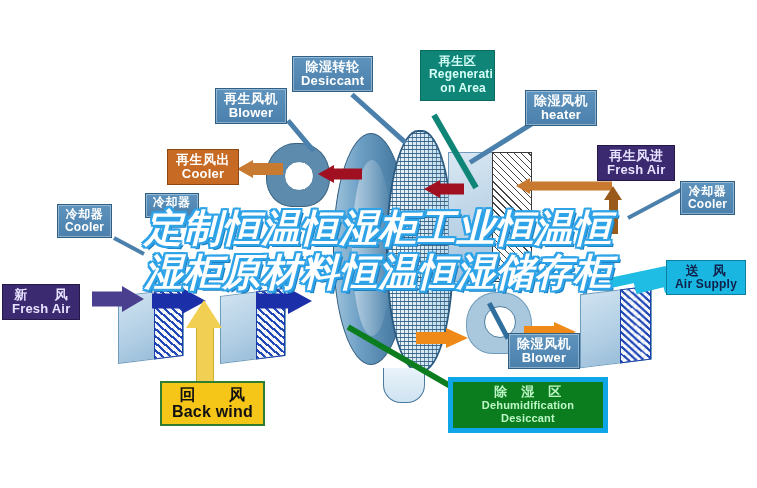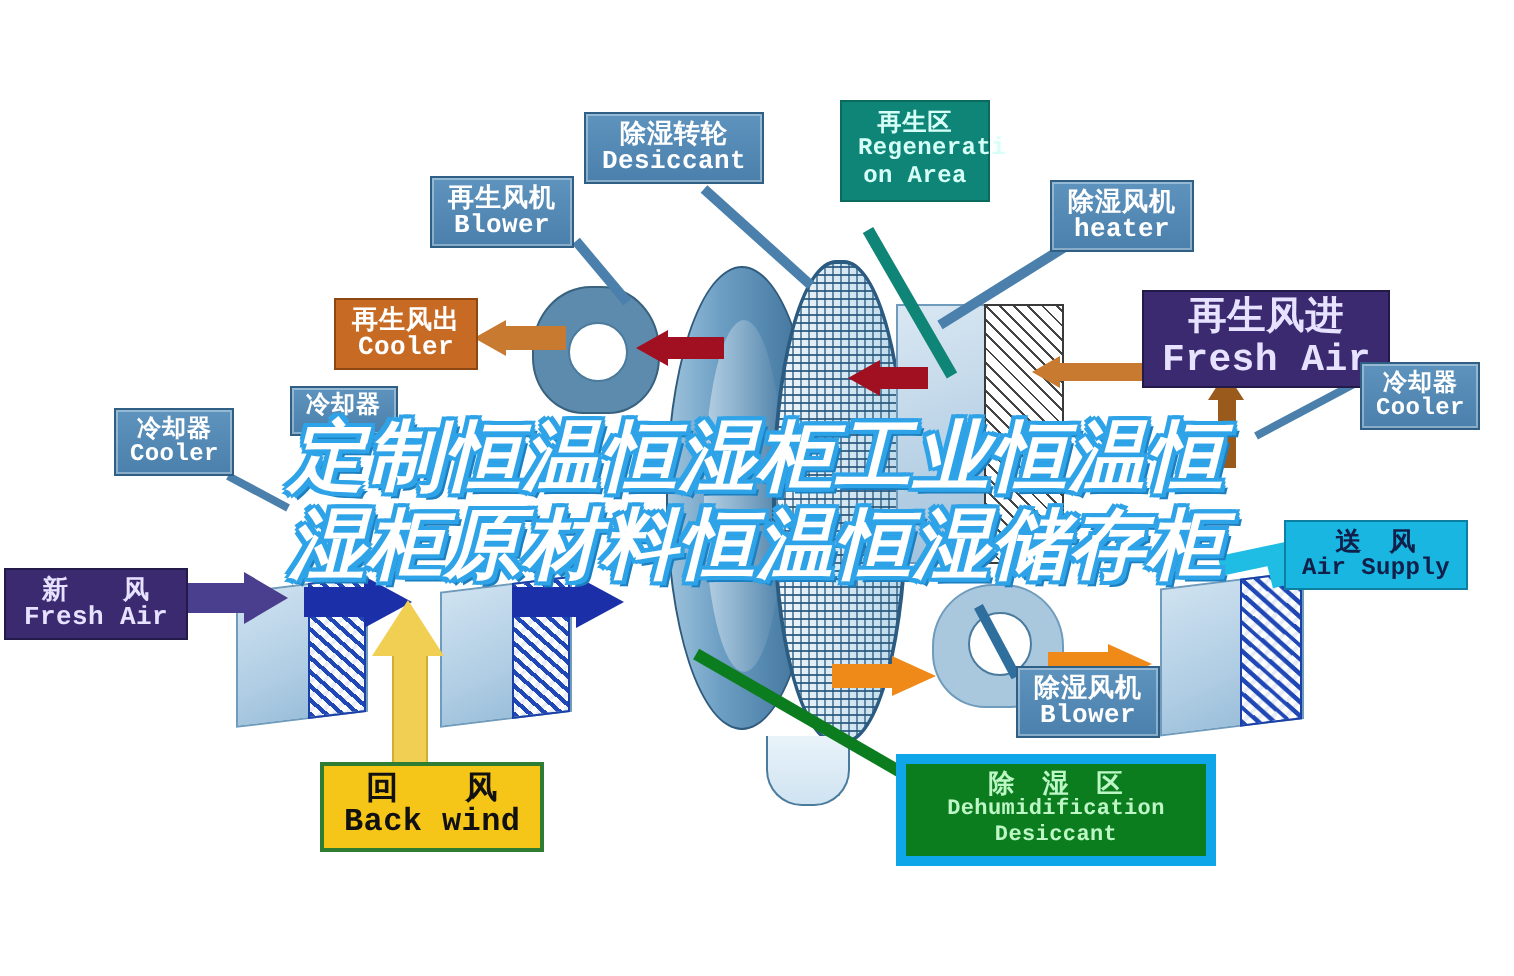--- a/index.html
+++ b/index.html
@@ -4,21 +4,21 @@
 <style>
   html,body{margin:0;padding:0;background:#ffffff;}
   body{width:757px;height:488px;overflow:hidden;
        font-family:"Liberation Sans","DejaVu Sans",sans-serif;}
   #stage{position:relative;width:757px;height:488px;background:#fff;overflow:hidden;padding-left:24px;}
 
   
   .lbl{position:absolute;box-sizing:border-box;text-align:center;
        line-height:1.08;white-space:nowrap;z-index:40;}
   .lbl .cn{display:block;font-weight:bold;letter-spacing:.5px;}
-  .lbl .en{display:block;font-family:Liberation Mono, monospace;
+  .lbl .en{display:block;font-family:Liberation Sans, sans-serif;
            font-weight:bold;letter-spacing:.2px;}
 
   
   .lbl-blue{background:linear-gradient(180deg,#5d93bd 0%,#4a80ab 100%);
             border:1px solid #2f5f85;color:#ffffff;
             box-shadow:0 0 0 1px rgba(255,255,255,.35) inset;}
   .lbl-teal{background:#0f8577;border:1px solid #0b6a5e;color:#d6fff8;}
   .lbl-purple{background:#3b2a70;border:1px solid #241a4a;color:#e7e2ff;}
   .lbl-orange{background:#c76a23;border:1px solid #8d4713;color:#ffffff;}
   .lbl-yellow{background:#f5c518;border:2px solid #2f7d32;color:#111111;}
@@ -206,29 +206,29 @@
     <span class="en">Desiccant</span>
   </div>
 
   <div class="lbl lbl-blue" style="left:215px;top:88px;padding:3px 8px;font-size:13px;">
     <span class="cn">再生风机</span>
     <span class="en">Blower</span>
   </div>
 
   <div class="lbl lbl-teal" style="left:420px;top:50px;padding:4px 8px;font-size:12px;width:75px;white-space:normal;">
     <span class="cn">再生区</span>
-    <span class="en" style="line-height:1.15;">Regenerati on Area</span>
+    <span class="en" style="line-height:1.15;text-align:right;">Regenerati on Area</span>
   </div>
 
   <div class="lbl lbl-blue" style="left:525px;top:90px;padding:3px 8px;font-size:13px;">
     <span class="cn">除湿风机</span>
     <span class="en">heater</span>
   </div>
 
-  <div class="lbl lbl-purple" style="left:571px;top:145px;padding:3px 9px;font-size:19px;">
+  <div class="lbl lbl-purple" style="left:597px;top:145px;padding:3px 9px;font-size:13px;">
     <span class="cn">再生风进</span>
     <span class="en">Fresh Air</span>
   </div>
 
   <div class="lbl lbl-blue" style="left:680px;top:181px;padding:3px 7px;font-size:12px;">
     <span class="cn">冷却器</span>
     <span class="en">Cooler</span>
   </div>
 
   <div class="lbl lbl-orange" style="left:167px;top:149px;padding:3px 8px;font-size:13px;">
@@ -258,21 +258,21 @@
   <div class="lbl lbl-blue" style="left:508px;top:333px;padding:3px 8px;font-size:13px;">
     <span class="cn">除湿风机</span>
     <span class="en">Blower</span>
   </div>
 
   <div class="lbl lbl-green" style="left:448px;top:377px;padding:3px 10px;font-size:13px;">
     <span class="cn">除　湿　区</span>
     <span class="en" style="font-size:11px;white-space:normal;line-height:1.2;width:130px;">Dehumidification Desiccant</span>
   </div>
 
-  <div class="lbl lbl-cyan" style="left:642px;top:260px;padding:3px 8px;font-size:13px;">
+  <div class="lbl lbl-cyan" style="left:666px;top:260px;padding:3px 8px;font-size:13px;">
     <span class="cn">送　风</span>
     <span class="en" style="font-size:12px;">Air Supply</span>
   </div>
 
   <div id="watermark">
     <span>定制恒温恒湿柜工业恒温恒</span>
     <span>湿柜原材料恒温恒湿储存柜</span>
   </div>
 
 </div>

